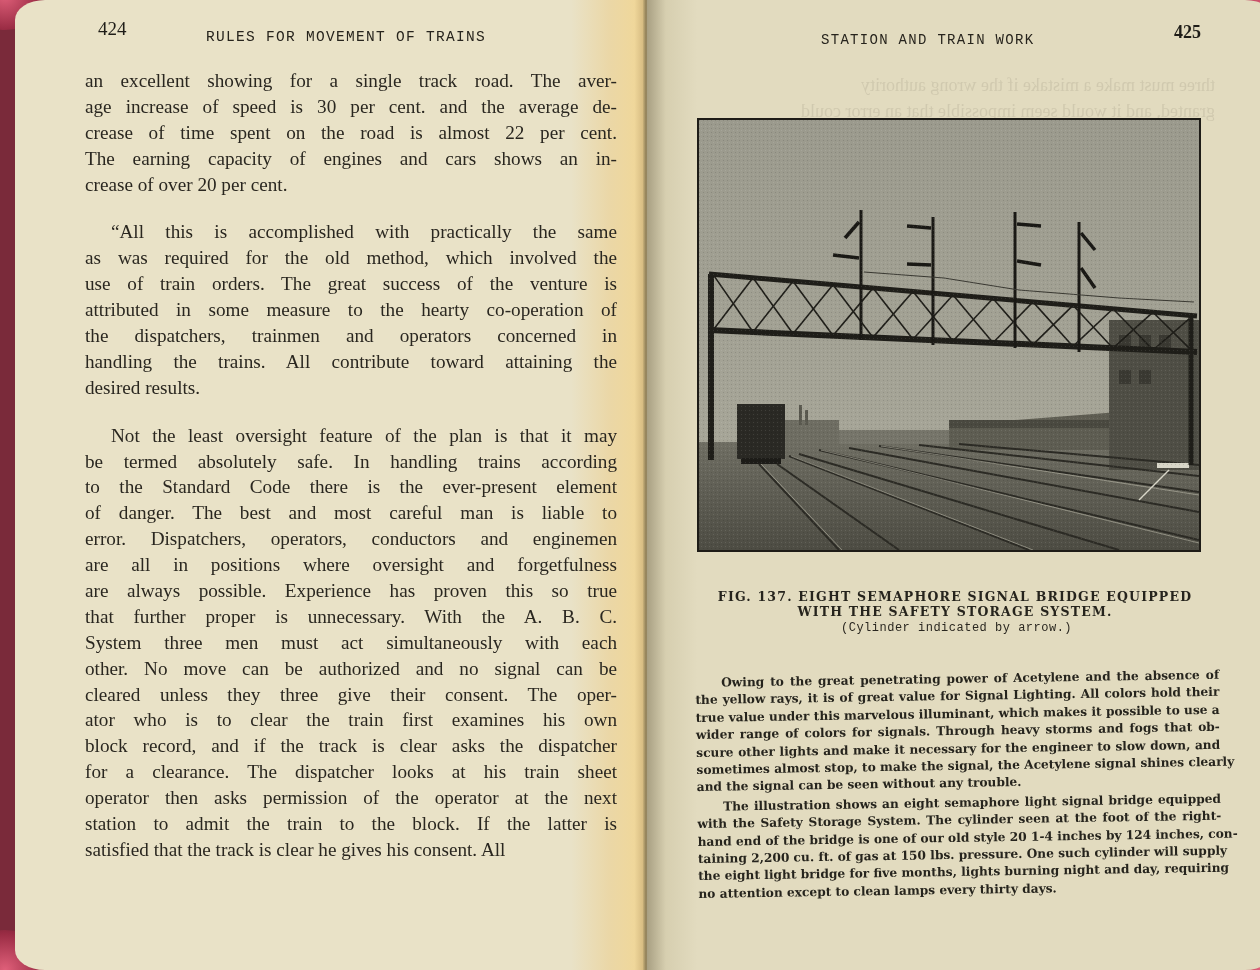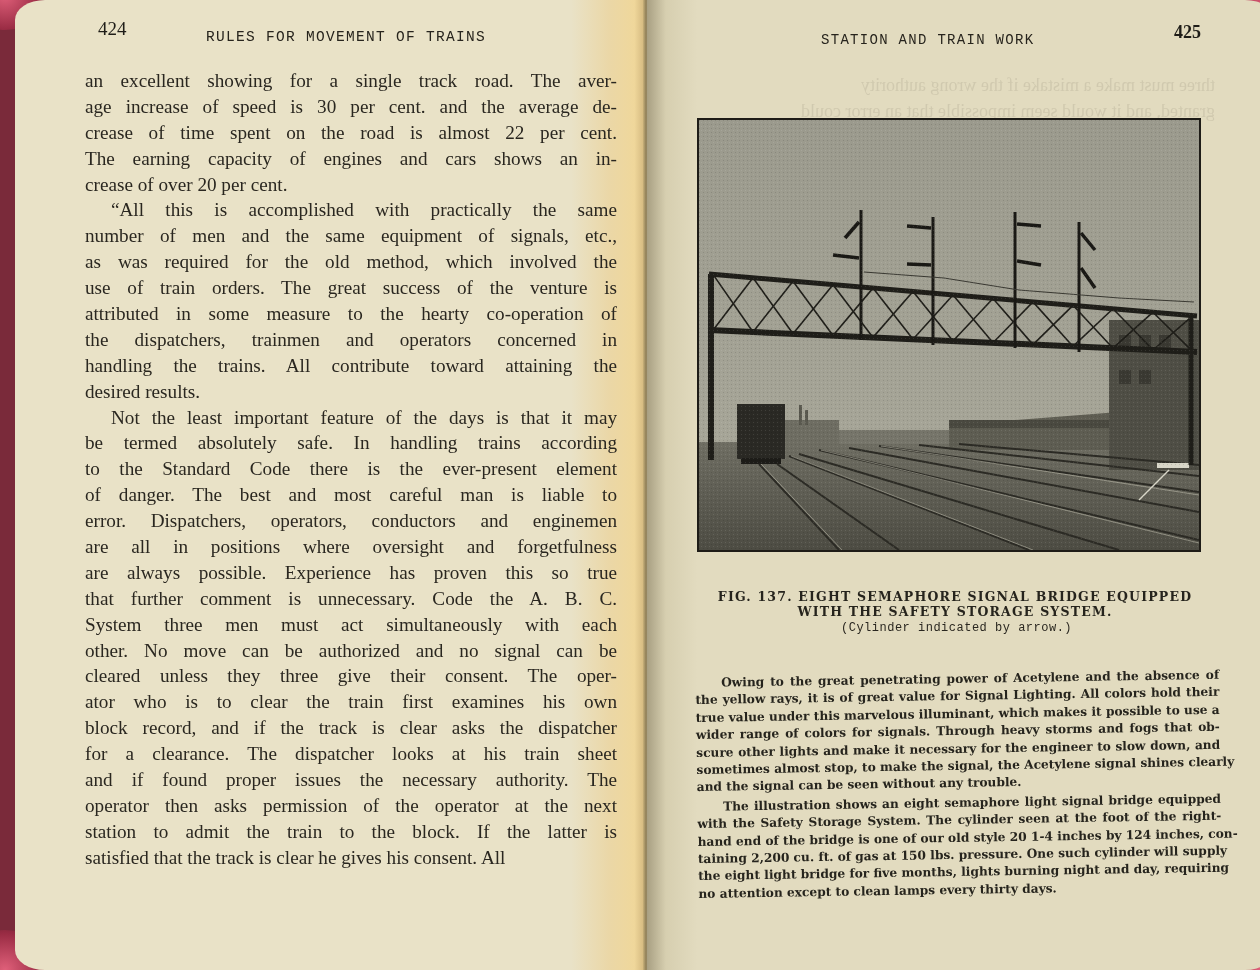--- a/index.html
+++ b/index.html
@@ -52,21 +52,21 @@
     .left-body {
       position: absolute; left: 70px; top: 68px; width: 532px;
       font-family: "Liberation Serif", serif;
       font-size: 19.2px; line-height: 25.9px; color: #2a2720;
     }
     .left-body .line {
       display: block; white-space: nowrap; text-align: justify;
       text-align-last: justify; height: 25.9px;
     }
     .left-body .line.last { text-align-last: left; }
-    .left-body .line.indent { padding-left: 26px; }
+    .left-body .line.indent { padding-left: 26px; margin-top: 22px; }
 
     
     .figure-frame {
       position: absolute; left: 682px; top: 118px; width: 504px; height: 434px;
       border: 2px solid #1e1c17; box-sizing: border-box;
       background: #8f8e82;
       overflow: hidden;
     }
     .figure-frame svg { display: block; }
     .caption {
@@ -114,44 +114,42 @@
     <div class="left-body" id="left-body">
         <div>
           <span class="line">an excellent showing for a single track road.  The aver-</span>
           <span class="line">age increase of speed is 30 per cent. and the average de-</span>
           <span class="line">crease of time spent on the road is almost 22 per cent.</span>
           <span class="line">The earning capacity of engines and cars shows an in-</span>
           <span class="line last">crease of over 20 per cent.</span>
         </div>
         <div>
           <span class="line indent">“All this is accomplished with practically the same</span>
-          <span class="line">number of men and the same equipment of signals, etc.,</span>
           <span class="line">as was required for the old method, which involved the</span>
           <span class="line">use of train orders.  The great success of the venture is</span>
           <span class="line">attributed in some measure to the hearty co-operation of</span>
           <span class="line">the dispatchers, trainmen and operators concerned in</span>
           <span class="line">handling the trains.  All contribute toward attaining the</span>
           <span class="line last">desired results.</span>
         </div>
         <div>
-          <span class="line indent">Not the least important feature of the days is that it may</span>
+          <span class="line indent">Not the least oversight feature of the plan is that it may</span>
           <span class="line">be termed absolutely safe.  In handling trains according</span>
           <span class="line">to the Standard Code there is the ever-present element</span>
           <span class="line">of danger.  The best and most careful man is liable to</span>
           <span class="line">error.  Dispatchers, operators, conductors and enginemen</span>
           <span class="line">are all in positions where oversight and forgetfulness</span>
           <span class="line">are always possible.  Experience has proven this so true</span>
-          <span class="line">that further comment is unnecessary.  Code the A. B. C.</span>
+          <span class="line">that further proper is unnecessary.  With the A. B. C.</span>
           <span class="line">System three men must act simultaneously with each</span>
           <span class="line">other.  No move can be authorized and no signal can be</span>
           <span class="line">cleared unless they three give their consent.  The oper-</span>
           <span class="line">ator who is to clear the train first examines his own</span>
           <span class="line">block record, and if the track is clear asks the dispatcher</span>
           <span class="line">for a clearance.  The dispatcher looks at his train sheet</span>
-          <span class="line">and if found proper issues the necessary authority.  The</span>
           <span class="line">operator then asks permission of the operator at the next</span>
           <span class="line">station to admit the train to the block.  If the latter is</span>
           <span class="line last">satisfied that the track is clear he gives his consent.  All</span>
         </div>
       </div>
   </div>
 
   <div class="gutter"></div>
 
   <div class="page page-right">

